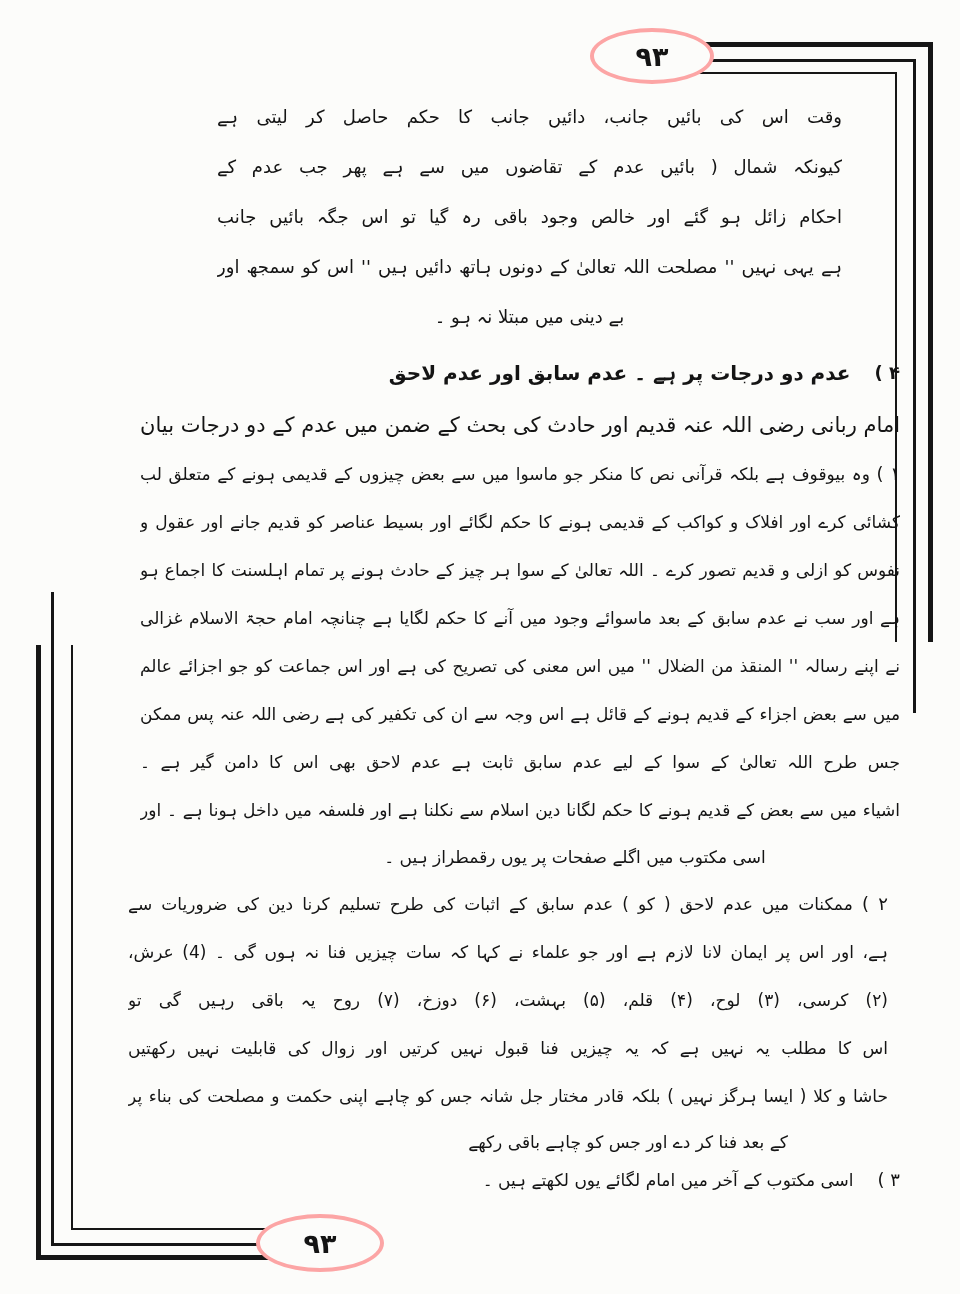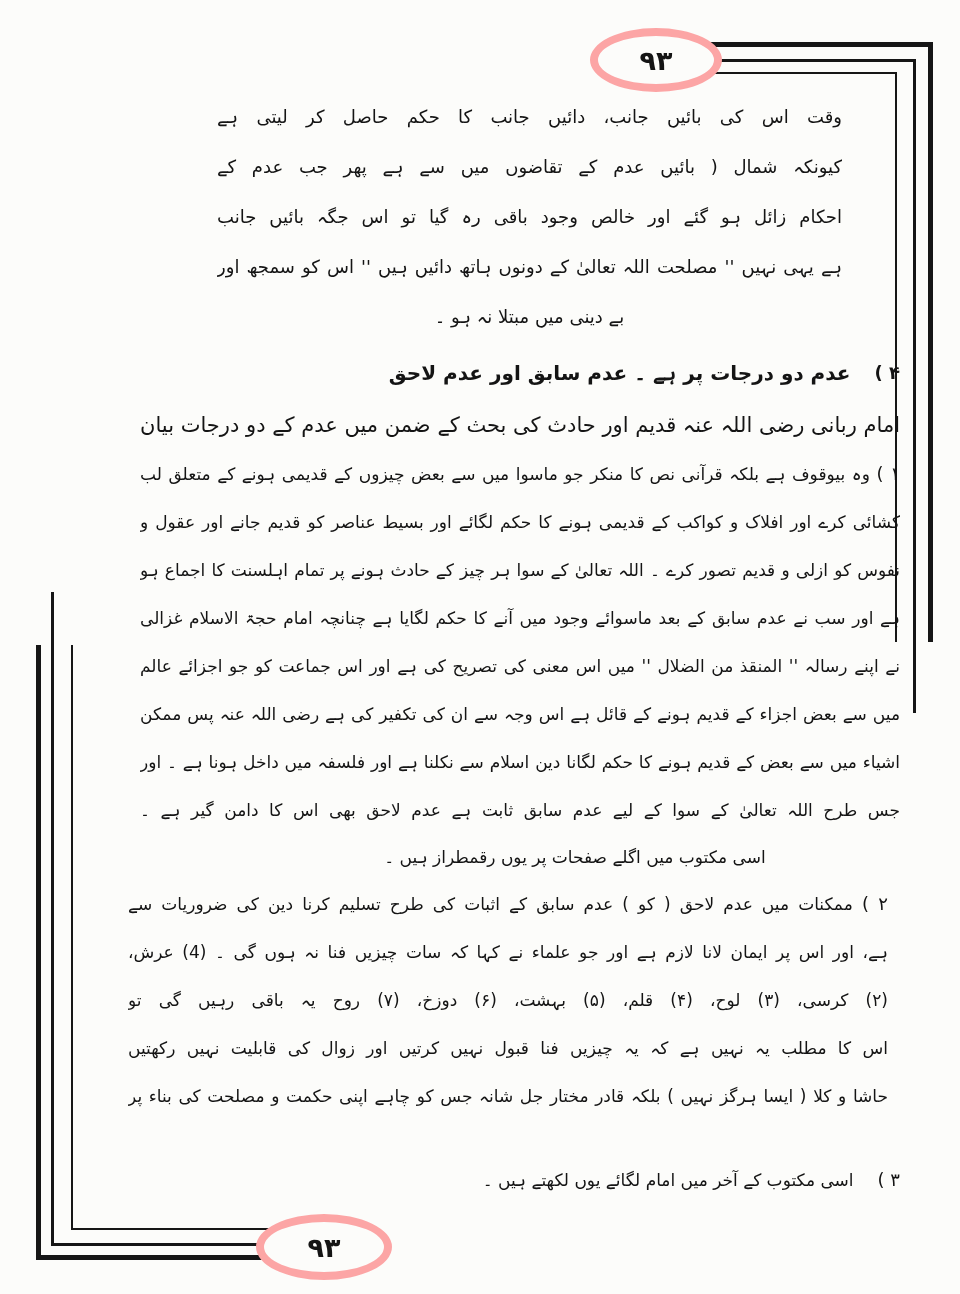--- a/index.html
+++ b/index.html
@@ -10,21 +10,21 @@
     background:#fcfcfa;
     direction:rtl;
     font-family:"DejaVu Sans",sans-serif;
     color:#141414;
     overflow:hidden;
   }
   
   .fl{position:absolute;background:#161616;}
   .oval{
     position:absolute;
-    border:8px solid #fca5a5;
+    border:4px solid #fca5a5;
     border-radius:50%;
     background:#fcfcfa;
     z-index:6;
     display:flex;align-items:center;justify-content:center;
     font-size:27px;font-weight:bold;
   }
   .oval-top{left:590px;top:28px;width:116px;height:48px;}
   .oval-bottom{left:256px;top:1214px;width:120px;height:50px;}
   
   .tblock{position:absolute;direction:rtl;}
@@ -101,34 +101,35 @@
   <div class="tblock item1">
     <div class="line jline">
       <span class="marker">۱ )</span>
       <span>وہ بیوقوف ہے بلکہ قرآنی نص کا منکر جو ماسوا میں سے بعض چیزوں کے قدیمی ہونے کے متعلق لب</span>
     </div>
     <div class="line">کشائی کرے اور افلاک و کواکب کے قدیمی ہونے کا حکم لگائے اور بسیط عناصر کو قدیم جانے اور عقول و</div>
     <div class="line">نفوس کو ازلی و قدیم تصور کرے ۔ اللہ تعالیٰ کے سوا ہر چیز کے حادث ہونے پر تمام اہلسنت کا اجماع ہو چکا</div>
     <div class="line">ہے اور سب نے عدم سابق کے بعد ماسوائے وجود میں آنے کا حکم لگایا ہے چنانچہ امام حجۃ الاسلام غزالی</div>
     <div class="line">نے اپنے رسالہ '' المنقذ من الضلال '' میں اس معنی کی تصریح کی ہے اور اس جماعت کو جو اجزائے عالم</div>
     <div class="line">میں سے بعض اجزاء کے قدیم ہونے کے قائل ہے اس وجہ سے ان کی تکفیر کی ہے رضی اللہ عنہ پس ممکن</div>
+    <div class="line">جس طرح اللہ تعالیٰ کے سوا کے لیے عدم سابق ثابت ہے عدم لاحق بھی اس کا دامن گیر ہے ۔</div>
     <div class="line">اشیاء میں سے بعض کے قدیم ہونے کا حکم لگانا دین اسلام سے نکلنا ہے اور فلسفہ میں داخل ہونا ہے ۔ اور</div>
-    <div class="line">جس طرح اللہ تعالیٰ کے سوا کے لیے عدم سابق ثابت ہے عدم لاحق بھی اس کا دامن گیر ہے ۔</div>
     <div class="line center tail">اسی مکتوب میں اگلے صفحات پر یوں رقمطراز ہیں ۔</div>
   </div>
 
   <div class="tblock item2">
     <div class="line jline">
       <span class="marker">۲ )</span>
       <span>ممکنات میں عدم لاحق ( کو ) عدم سابق کے اثبات کی طرح تسلیم کرنا دین کی ضروریات سے</span>
     </div>
     <div class="line">ہے، اور اس پر ایمان لانا لازم ہے اور جو علماء نے کہا کہ سات چیزیں فنا نہ ہوں گی ۔ (4) عرش،</div>
     <div class="line">(۲) کرسی، (۳) لوح، (۴) قلم، (۵) بہشت، (۶) دوزخ، (۷) روح یہ باقی رہیں گی تو</div>
     <div class="line">اس کا مطلب یہ نہیں ہے کہ یہ چیزیں فنا قبول نہیں کرتیں اور زوال کی قابلیت نہیں رکھتیں</div>
     <div class="line">حاشا و کلا ( ایسا ہرگز نہیں ) بلکہ قادر مختار جل شانہ جس کو چاہے اپنی حکمت و مصلحت کی بناء پر وجود</div>
+    <div class="line center tail">کے بعد فنا کر دے اور جس کو چاہے باقی رکھے</div>
   </div>
 
   <div class="tblock item3 row">
     <span class="marker">۳ )</span>
     <span class="row-text">اسی مکتوب کے آخر میں امام لگائے یوں لکھتے ہیں ۔</span>
   </div>
 
 </div>
 
 </body></html>

